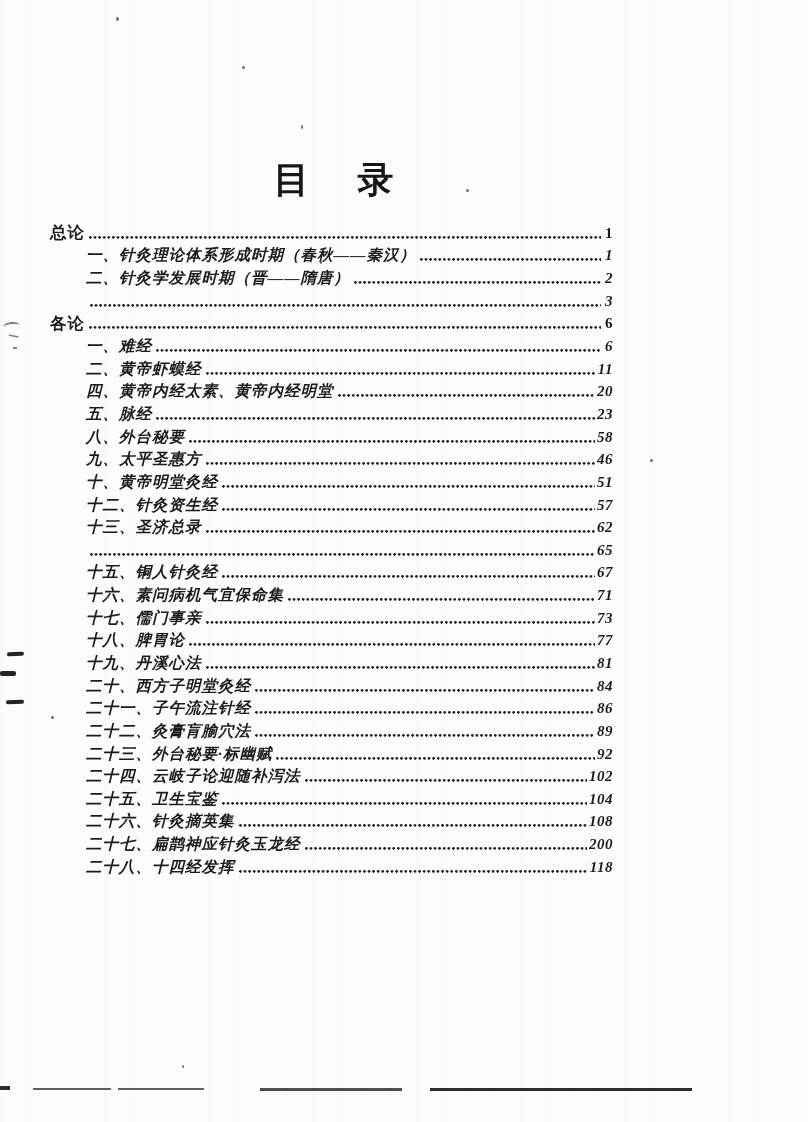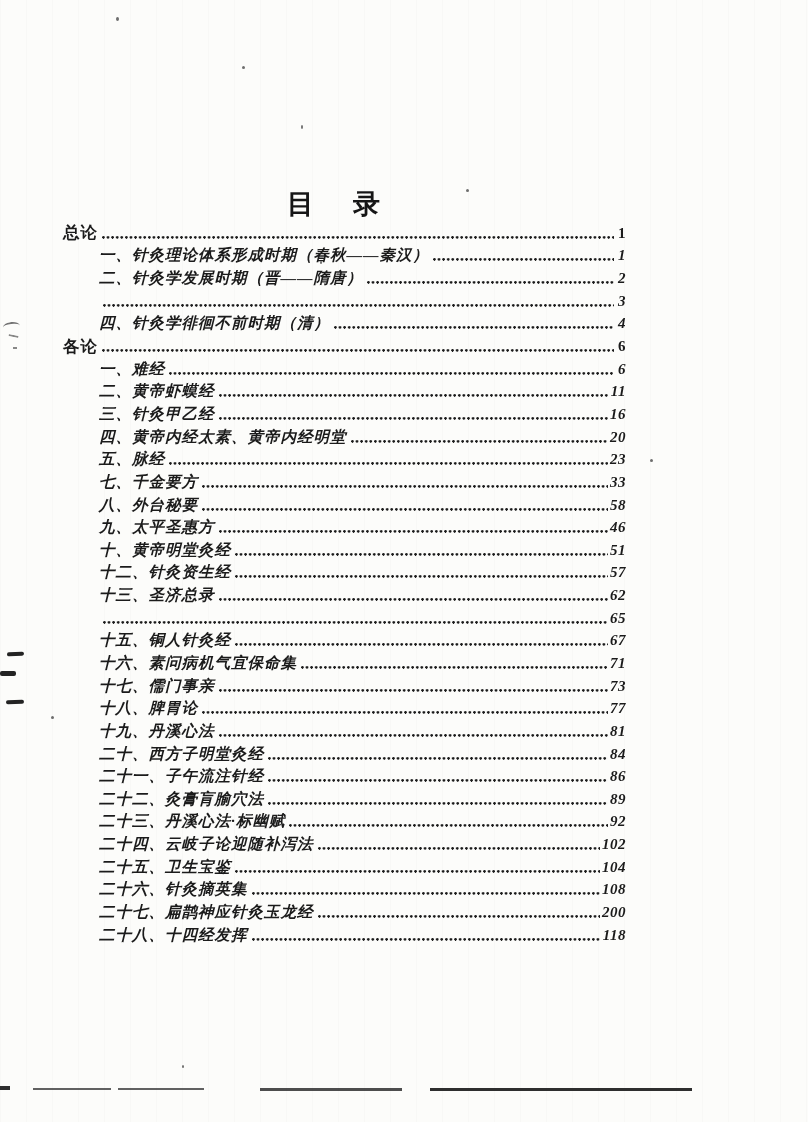--- a/index.html
+++ b/index.html
@@ -18,35 +18,35 @@
       rgba(90,90,90,0.025) 0px, rgba(90,90,90,0.025) 1px,
       transparent 1px, transparent 26px
     );
     overflow: hidden;
     font-family: "Liberation Serif", "DejaVu Serif", serif;
     color: #1b1b1b;
   }
 
   .title {
     position: absolute;
-    top: 186px;
+    top: 156px;
     left: 55px;
     width: 563px;
     margin: 0;
     text-align: center;
-    font-size: 27px;
+    font-size: 36px;
     font-weight: 700;
     letter-spacing: 6px;
     color: #161616;
   }
 
   .toc {
     position: absolute;
     top: 222px;
-    left: 63px;
+    left: 50px;
     width: 563px;
   }
   .row {
     display: flex;
     align-items: center;
     height: 22.65px;
     font-size: 15.5px;
     font-weight: 600;
     white-space: nowrap;
   }
@@ -140,61 +140,46 @@
       </div>
       <div class="row item-row">
         <span class="label">二、针灸学发展时期（晋——隋唐）</span>
         <span class="leader"></span>
         <span class="pagenum">2</span>
       </div>
       <div class="row item-row">
         <span class="leader"></span>
         <span class="pagenum">3</span>
       </div>
-      <div class="row item-row">
-        <span class="label">四、针灸学徘徊不前时期（清）</span>
-        <span class="leader"></span>
-        <span class="pagenum">4</span>
-      </div>
       <div class="row section-row">
         <span class="label">各论</span>
         <span class="leader"></span>
         <span class="pagenum">6</span>
       </div>
       <div class="row item-row">
         <span class="label">一、难经</span>
         <span class="leader"></span>
         <span class="pagenum">6</span>
       </div>
       <div class="row item-row">
         <span class="label">二、黄帝虾蟆经</span>
         <span class="leader"></span>
         <span class="pagenum">11</span>
       </div>
       <div class="row item-row">
-        <span class="label">三、针灸甲乙经</span>
-        <span class="leader"></span>
-        <span class="pagenum">16</span>
-      </div>
-      <div class="row item-row">
         <span class="label">四、黄帝内经太素、黄帝内经明堂</span>
         <span class="leader"></span>
         <span class="pagenum">20</span>
       </div>
       <div class="row item-row">
         <span class="label">五、脉经</span>
         <span class="leader"></span>
         <span class="pagenum">23</span>
       </div>
       <div class="row item-row">
-        <span class="label">七、千金要方</span>
-        <span class="leader"></span>
-        <span class="pagenum">33</span>
-      </div>
-      <div class="row item-row">
         <span class="label">八、外台秘要</span>
         <span class="leader"></span>
         <span class="pagenum">58</span>
       </div>
       <div class="row item-row">
         <span class="label">九、太平圣惠方</span>
         <span class="leader"></span>
         <span class="pagenum">46</span>
       </div>
       <div class="row item-row">
@@ -250,21 +235,21 @@
         <span class="label">二十一、子午流注针经</span>
         <span class="leader"></span>
         <span class="pagenum">86</span>
       </div>
       <div class="row item-row">
         <span class="label">二十二、灸膏肓腧穴法</span>
         <span class="leader"></span>
         <span class="pagenum">89</span>
       </div>
       <div class="row item-row">
-        <span class="label">二十三、丹溪心法·标幽赋</span>
+        <span class="label">二十三、外台秘要·标幽赋</span>
         <span class="leader"></span>
         <span class="pagenum">92</span>
       </div>
       <div class="row item-row">
         <span class="label">二十四、云岐子论迎随补泻法</span>
         <span class="leader"></span>
         <span class="pagenum">102</span>
       </div>
       <div class="row item-row">
         <span class="label">二十五、卫生宝鉴</span>

